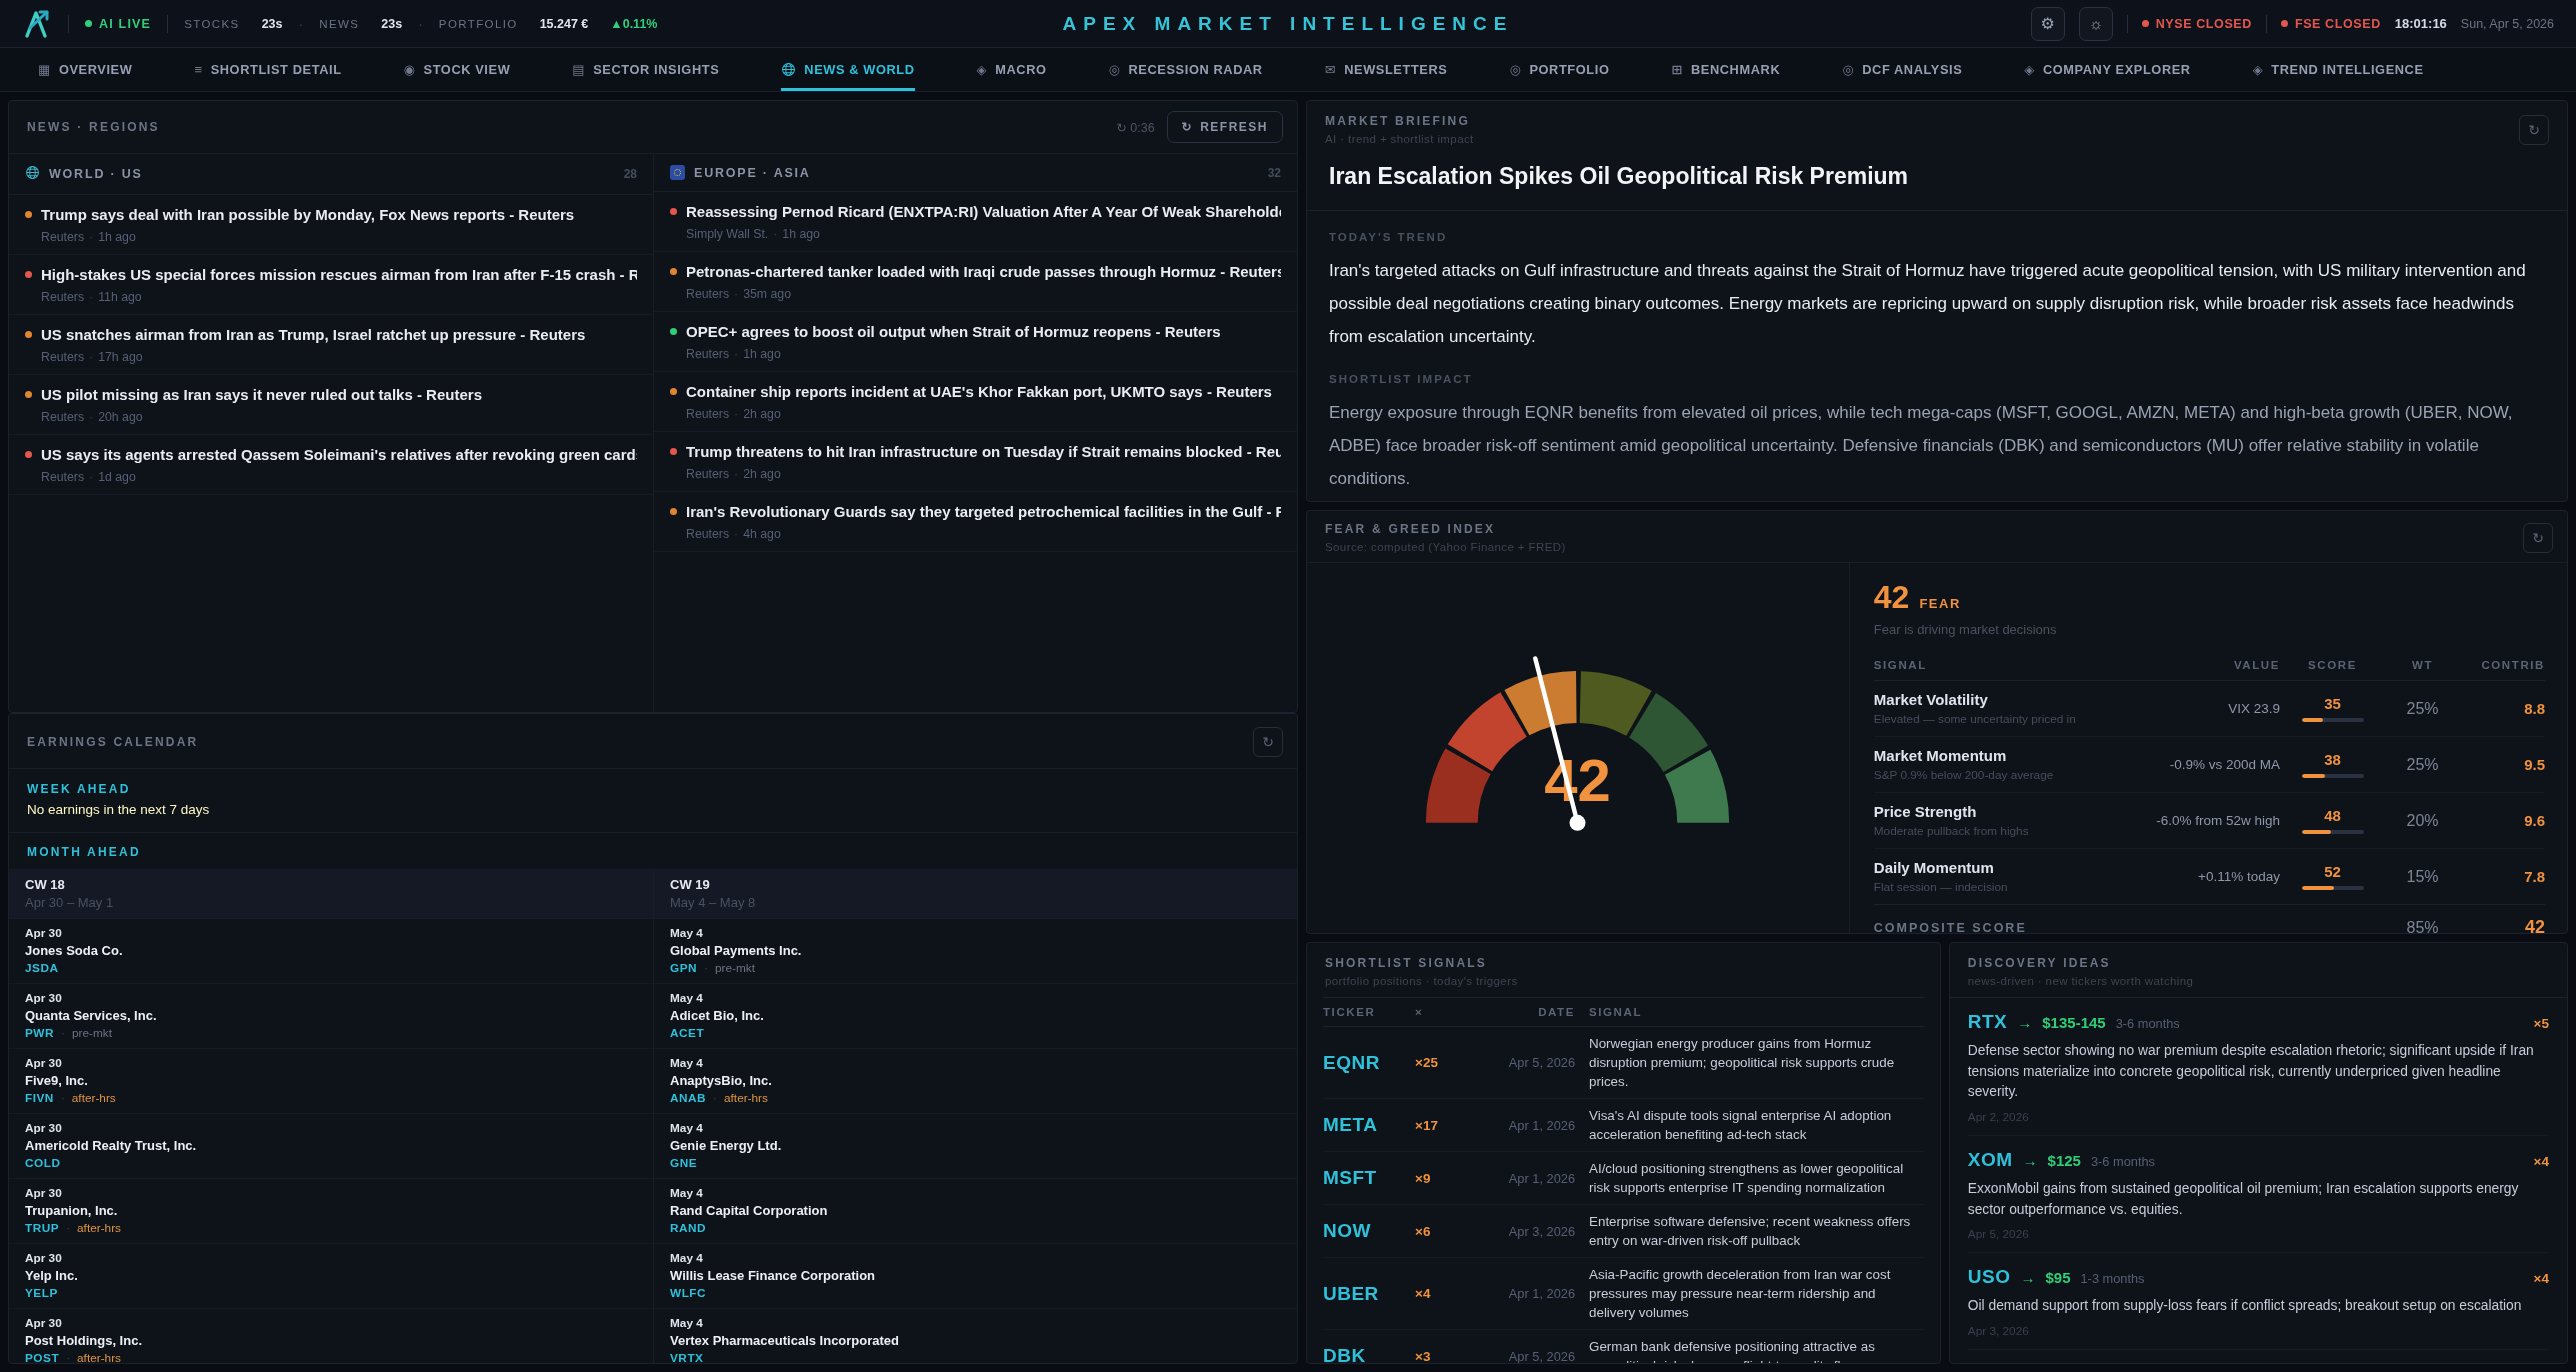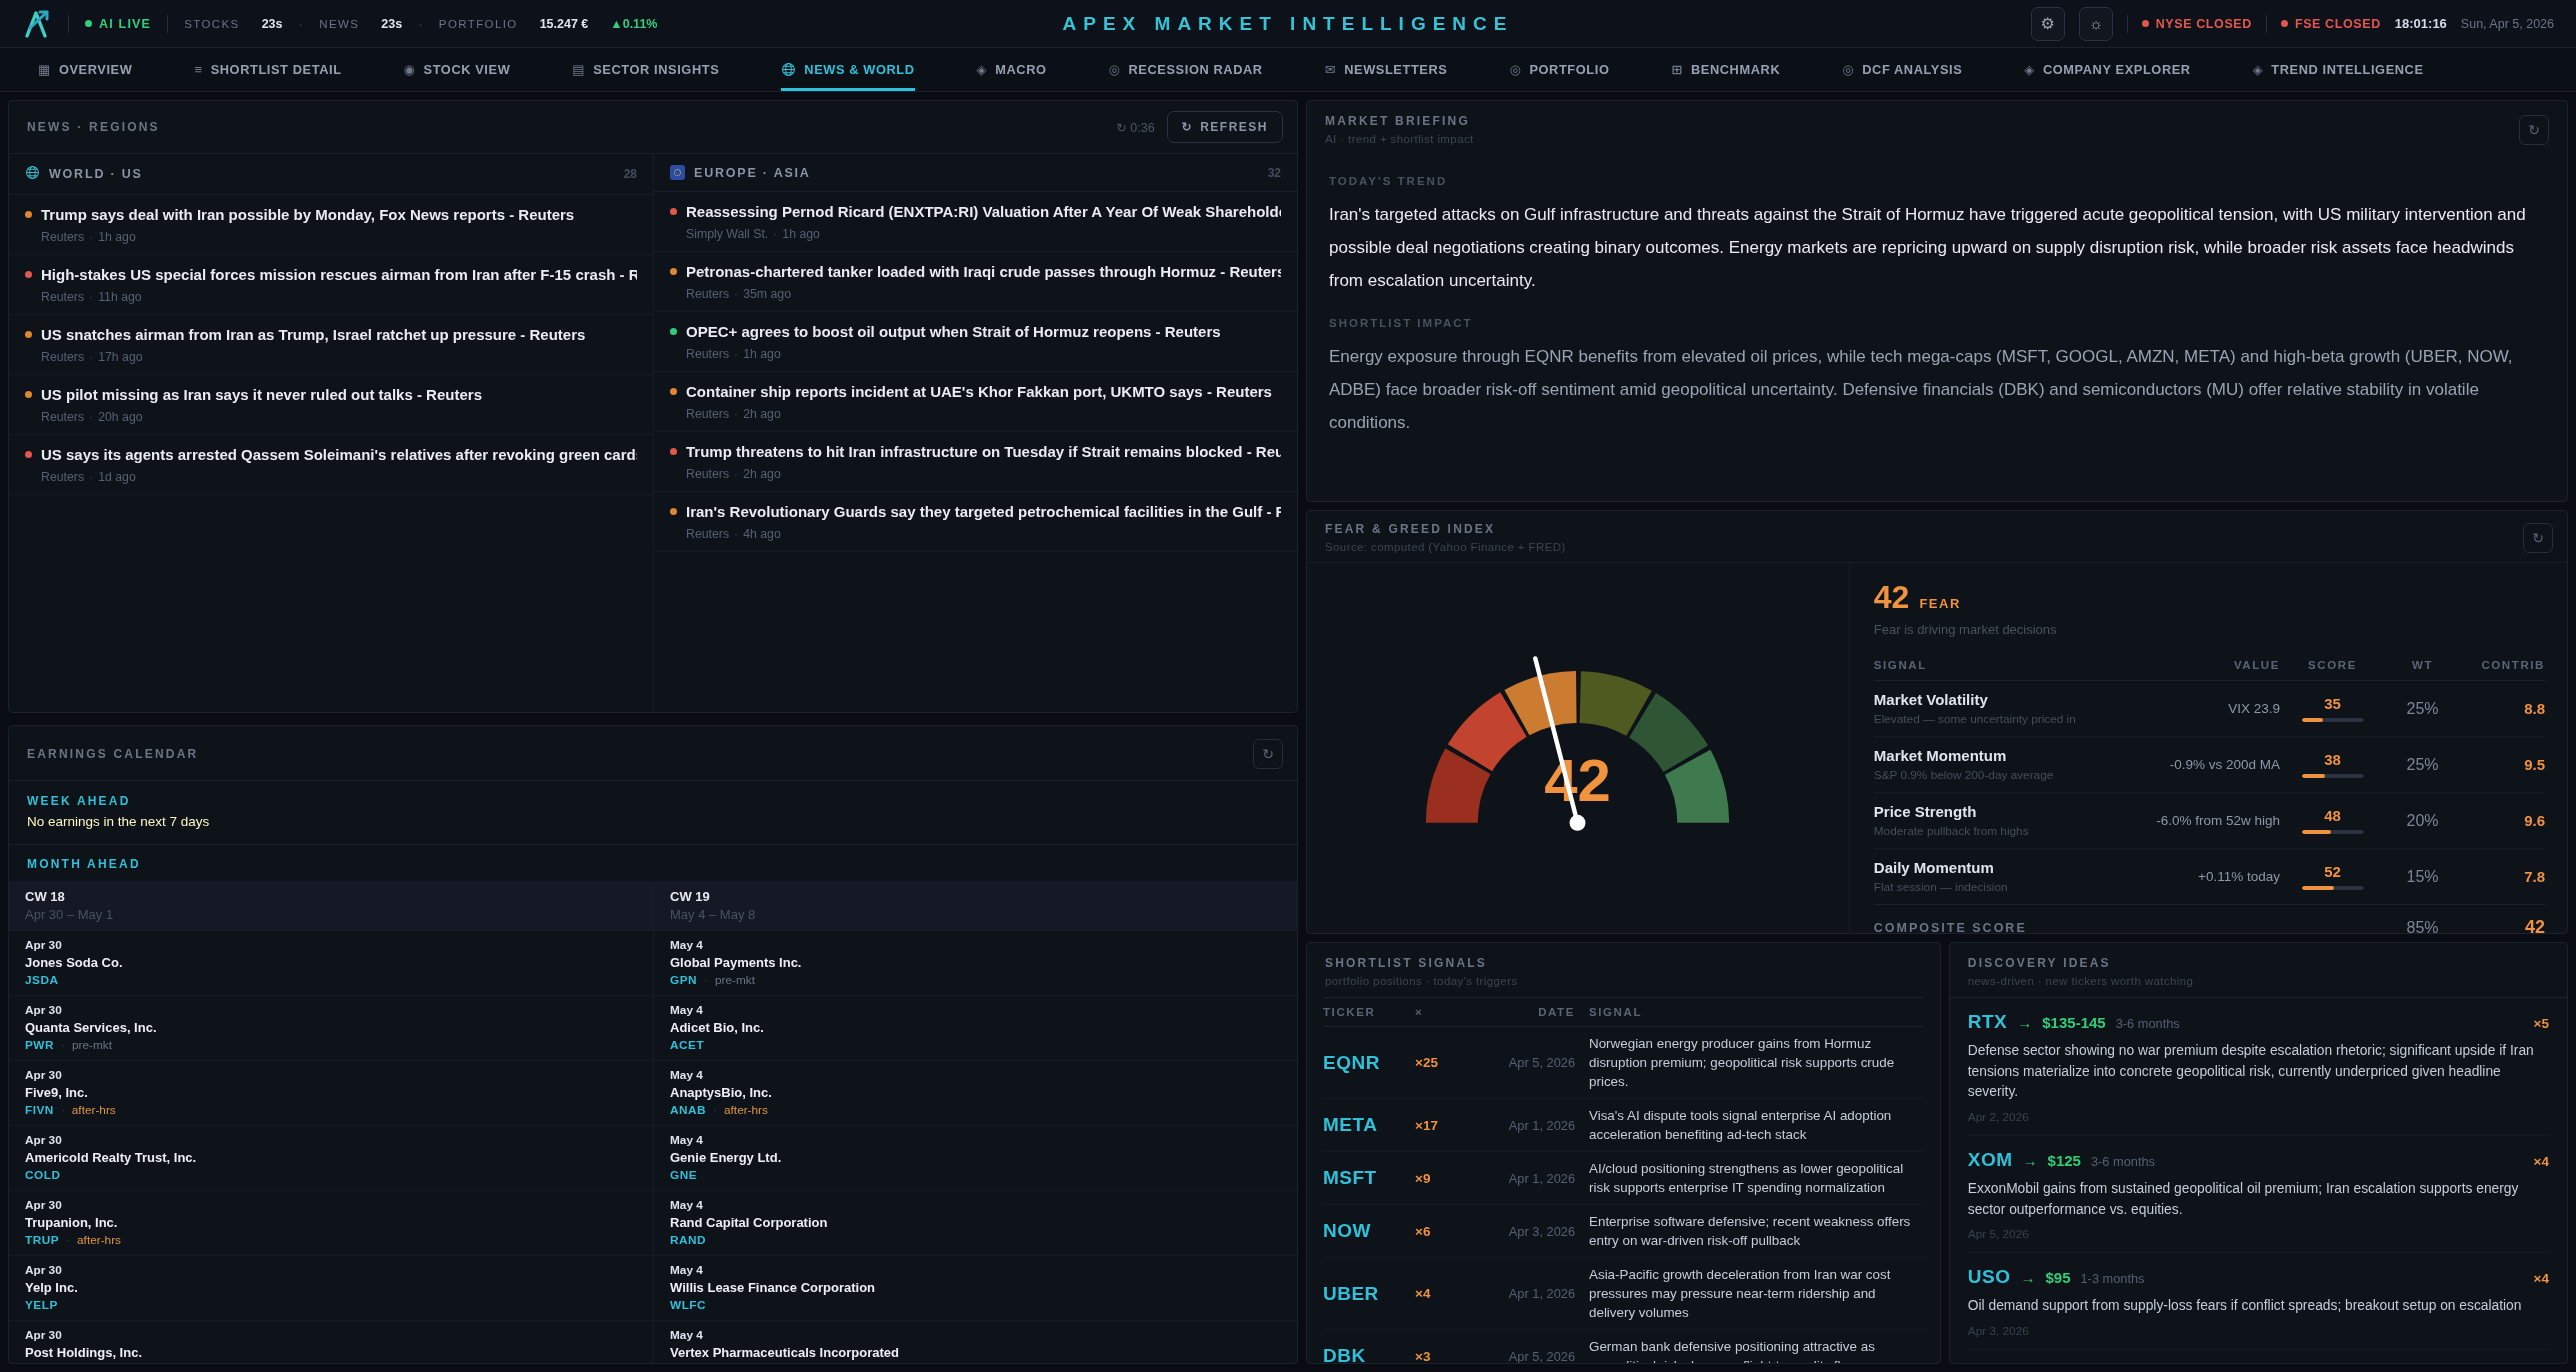--- a/index.html
+++ b/index.html
@@ -46,21 +46,21 @@
   .tab {
     display:flex; align-items:center; gap:8px; font-size:12.8px; font-weight:bold;
     color:#97a0b2; letter-spacing:0.6px; cursor:pointer; border-bottom:3px solid transparent;
     padding-top:2px; white-space:nowrap;
   }
   .tab .tab-icon { font-size:13px; color:#707a8c; display:flex; align-items:center;}
   .tab.active { color:#2fc0da; border-bottom-color:#2fc0da; }
   .tab.active .tab-icon { color:#2fc0da; }
   
   .content { display:flex; gap:8px; padding:8px; height:1280px; }
-  .col-left { width:1290px; flex:none; display:flex; flex-direction:column; gap:12px; }
+  .col-left { width:1290px; flex:none; display:flex; flex-direction:column; gap:0; }
   .col-right { flex:1; display:flex; flex-direction:column; gap:8px; min-width:0; }
   .panel { background:#0e1219; border:1px solid #1b212d; border-radius:4px; overflow:hidden; }
   .panel-head {
     display:flex; align-items:flex-end; justify-content:space-between;
     padding:13px 18px 10px 18px;
   }
   .panel-title { color:#69扱7585; color:#6b7585; font-size:12px; letter-spacing:2.2px; font-weight:bold; }
   .panel-sub { color:#3d4552; font-size:11.5px; margin-top:5px; letter-spacing:0.4px; }
   .mini-btn {
     width:30px; height:30px; border:1px solid #262e3c; border-radius:6px; background:transparent;
@@ -572,20 +572,21 @@
     <section class="panel briefing-panel">
       <div class="panel-head">
         <div>
           <div class="panel-title">MARKET BRIEFING</div>
           <div class="panel-sub">AI · trend + shortlist impact</div>
         </div>
         <button class="mini-btn">
             <span>↻</span>
           </button>
       </div>
+      <div class="brief-headline">Iran Escalation Spikes Oil Geopolitical Risk Premium</div>
       <div class="brief-label">TODAY'S TREND</div>
       <div class="brief-text">Iran's targeted attacks on Gulf infrastructure and threats against the Strait of Hormuz have triggered acute geopolitical tension, with US military intervention and possible deal negotiations creating binary outcomes. Energy markets are repricing upward on supply disruption risk, while broader risk assets face headwinds from escalation uncertainty.</div>
       <div class="brief-label">SHORTLIST IMPACT</div>
       <div class="brief-text dim">Energy exposure through EQNR benefits from elevated oil prices, while tech mega-caps (MSFT, GOOGL, AMZN, META) and high-beta growth (UBER, NOW, ADBE) face broader risk-off sentiment amid geopolitical uncertainty. Defensive financials (DBK) and semiconductors (MU) offer relative stability in volatile conditions.</div>
     </section>
 
     <section class="panel fear-panel">
       <div class="panel-head fear-head">
         <div>
           <div class="panel-title">FEAR &amp; GREED INDEX</div>

